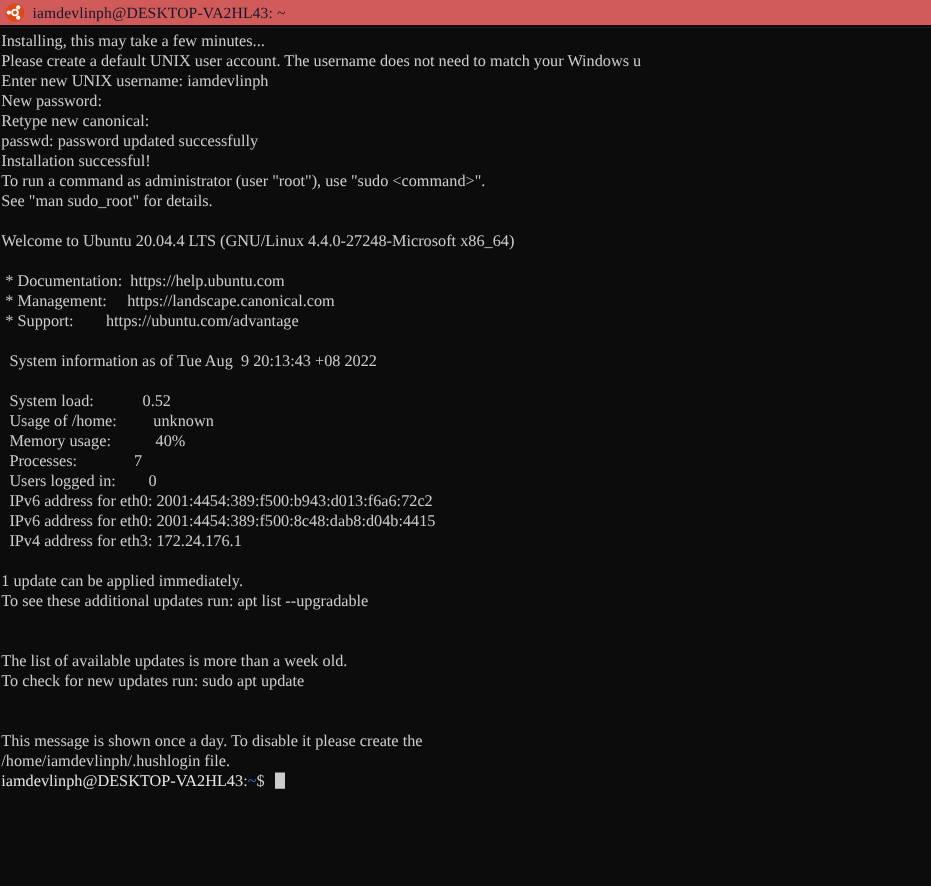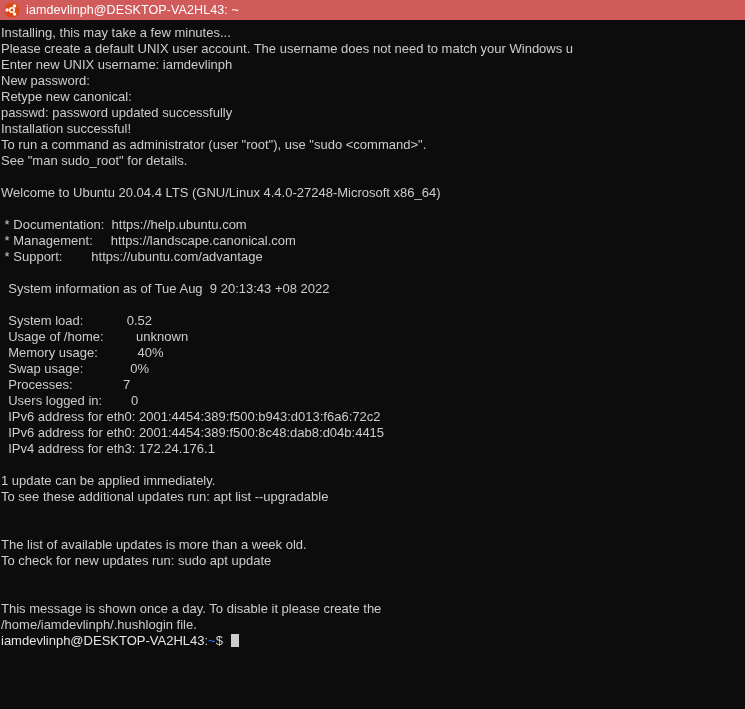--- a/index.html
+++ b/index.html
@@ -28,40 +28,40 @@
   }
   #titlebar .logo {
     width: 16px;
     height: 16px;
     flex: 0 0 16px;
     margin-right: 6px;
     position: relative;
   }
   #titlebar .logo svg { display: block; }
   #titlebar .title-text {
-    font-family: Liberation Sans, sans-serif;
+    font-family: Liberation Serif, serif;
     font-size: 12.5px;
-    color: #ffffff;
+    color: #0f172a;
     line-height: 1;
     white-space: nowrap;
     letter-spacing: 0.1px;
   }
 
   
   #terminal {
     position: relative;
     width: 745px;
     height: 685px;
     background: #0c0c0c;
     overflow: hidden;
     padding: 3px 0 0 1px;
     box-sizing: border-box;
   }
   .line {
-    font-family: Liberation Sans, sans-serif;
+    font-family: Liberation Serif, serif;
     font-size: 13px;
     line-height: 16px;
     height: 16px;
     color: #cccccc;
     white-space: pre;
     letter-spacing: 0px;
     overflow: hidden;
   }
   .line.blank { color: transparent; }
 
@@ -113,21 +113,20 @@
         <div class="line blank"> </div>
         <div class="line"> * Documentation:  https://help.ubuntu.com</div>
         <div class="line"> * Management:     https://landscape.canonical.com</div>
         <div class="line"> * Support:        https://ubuntu.com/advantage</div>
         <div class="line blank"> </div>
         <div class="line">  System information as of Tue Aug  9 20:13:43 +08 2022</div>
         <div class="line blank"> </div>
         <div class="line">  System load:            0.52</div>
         <div class="line">  Usage of /home:         unknown</div>
         <div class="line">  Memory usage:           40%</div>
-        <div class="line">  Swap usage:             0%</div>
         <div class="line">  Processes:              7</div>
         <div class="line">  Users logged in:        0</div>
         <div class="line">  IPv6 address for eth0: 2001:4454:389:f500:b943:d013:f6a6:72c2</div>
         <div class="line">  IPv6 address for eth0: 2001:4454:389:f500:8c48:dab8:d04b:4415</div>
         <div class="line">  IPv4 address for eth3: 172.24.176.1</div>
         <div class="line blank"> </div>
         <div class="line">1 update can be applied immediately.</div>
         <div class="line">To see these additional updates run: apt list --upgradable</div>
         <div class="line blank"> </div>
         <div class="line blank"> </div>

